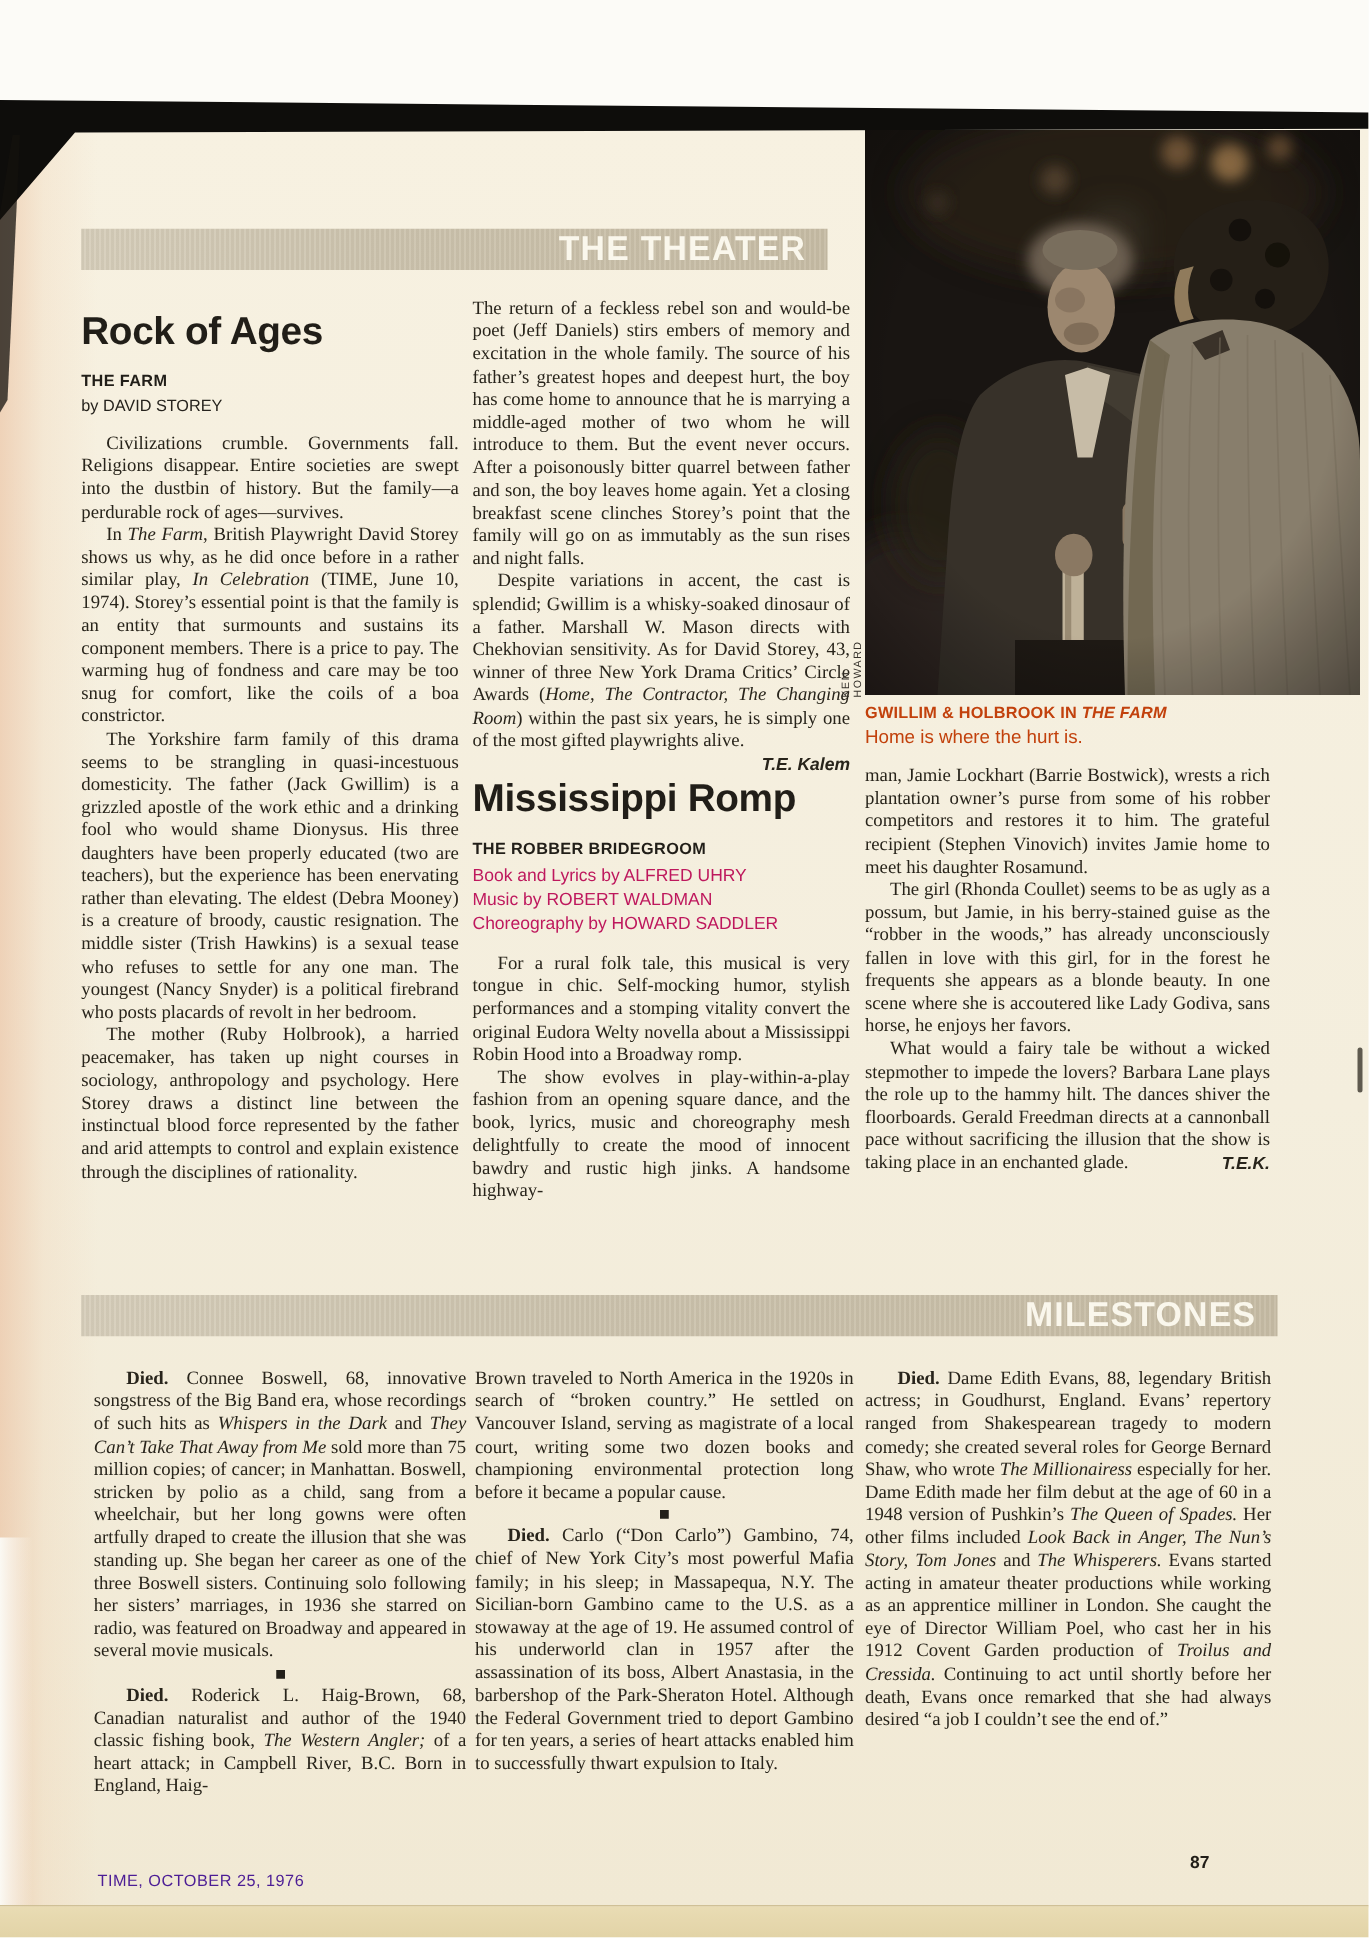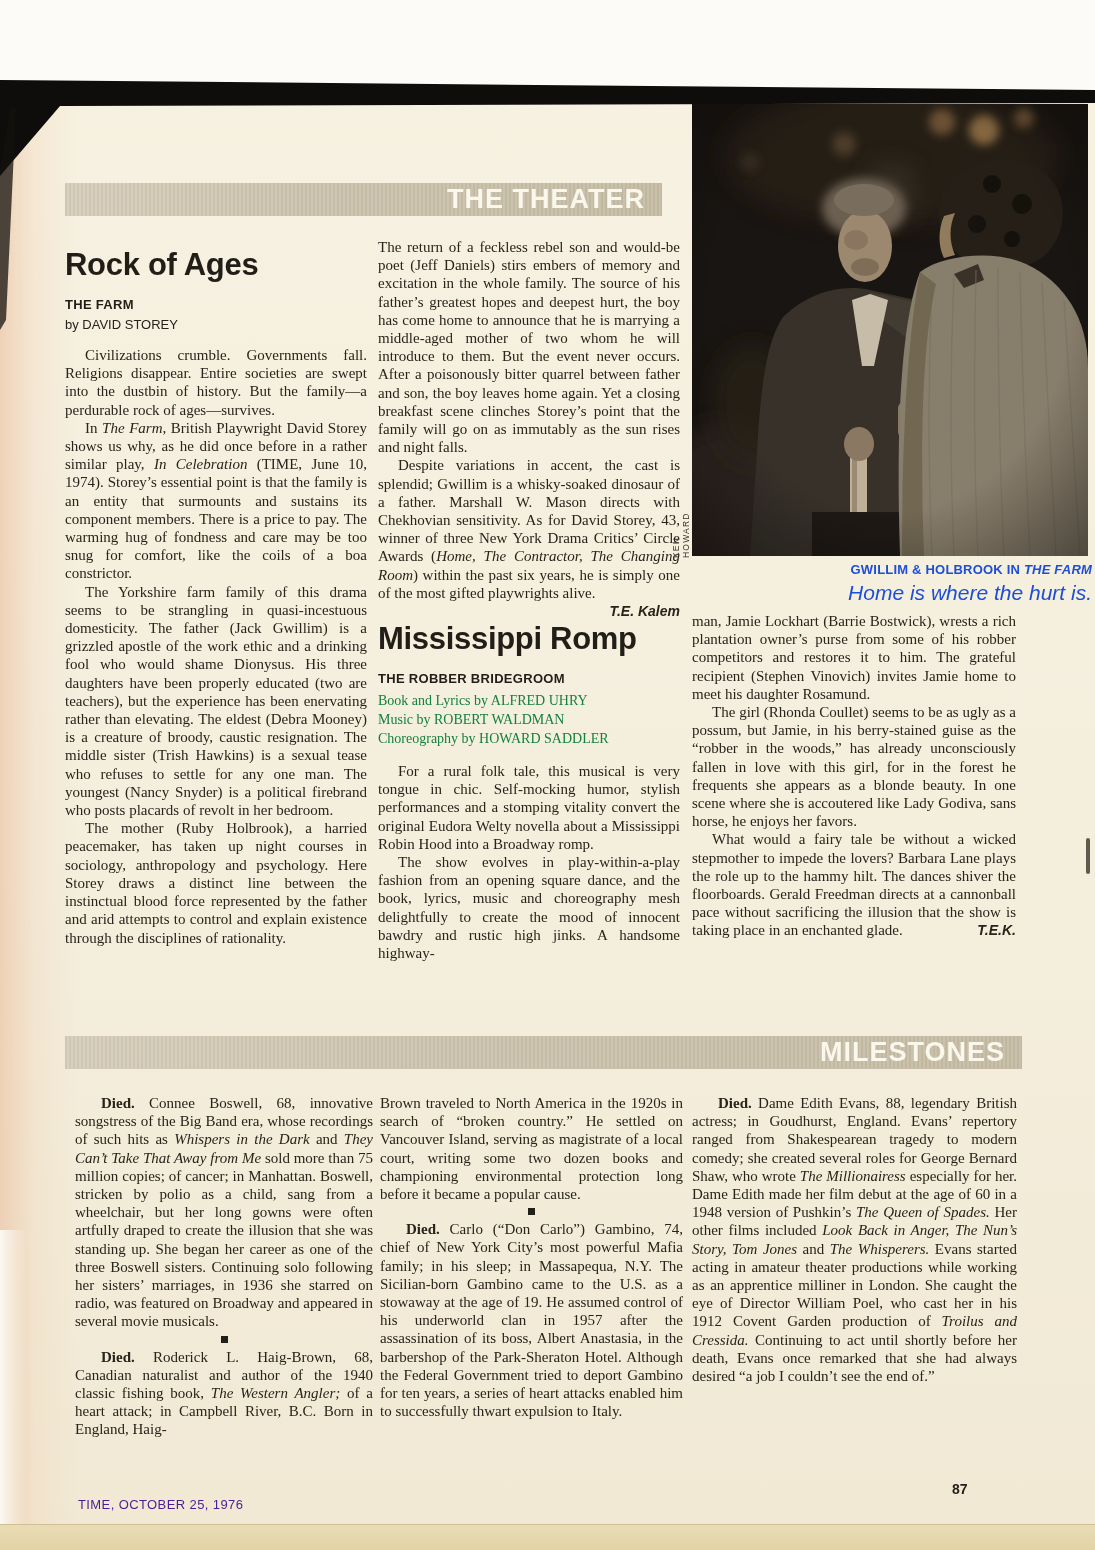--- a/index.html
+++ b/index.html
@@ -37,33 +37,33 @@
   .s-b{font-weight:bold;}
   .s-sig{float:right;font-family:"Liberation Sans",sans-serif;font-weight:bold;
          font-style:italic;font-size:14px;}
   .divider-sq{width:7px;height:7px;background:#221f19;margin:5px auto 5px auto;}
 
   h1.headline{margin:0;font-family:"Liberation Sans",sans-serif;font-weight:bold;
          font-size:31px;line-height:34px;letter-spacing:-.3px;color:#211e18;}
   .kicker{margin-top:15px;font-family:"Liberation Sans",sans-serif;font-weight:bold;
          font-size:13px;letter-spacing:.3px;color:#211e18;}
   .byline{margin-top:5px;font-family:"Liberation Sans",sans-serif;font-size:13px;color:#26231d;}
-  .credit-line{font-family:Liberation Serif, serif;font-size:14px;line-height:19px;color:#15803d;}
+  .credit-line{font-family:Liberation Sans, sans-serif;font-size:14px;line-height:19px;color:#be185d;}
   .first-para{margin-top:14px !important;}
   .h2-wrap{margin-top:20px;}
 
   
   .photo{position:absolute;left:692px;top:104px;width:396px;height:452px;background:#171410;}
   .photo-credit{position:absolute;left:671px;top:490px;height:68px;
          font-family:"Liberation Sans",sans-serif;font-size:8.5px;letter-spacing:1.2px;
          color:#34302a;writing-mode:vertical-rl;transform:rotate(180deg);}
-  .caption{position:absolute;left:692px;top:562px;width:400px;color:#1d4ed8;text-align:right;}
+  .caption{position:absolute;left:692px;top:562px;width:400px;color:#c2410c;}
   .caption .c1{font-family:"Liberation Sans",sans-serif;font-weight:bold;font-size:13px;letter-spacing:.2px;}
   .caption .c1 .s-i{font-style:italic;}
-  .caption .c2{font-family:"Liberation Sans",sans-serif;font-style:italic;font-size:21px;margin-top:4px;}
+  .caption .c2{font-family:"Liberation Sans",sans-serif;font-size:15px;margin-top:4px;}
 
   
   .footer{position:absolute;left:78px;top:1497px;font-family:"Liberation Sans",sans-serif;
          font-size:13px;letter-spacing:.4px;color:#4c1d95;}
   .pagenum{position:absolute;left:952px;top:1481px;font-family:"Liberation Sans",sans-serif;
          font-weight:bold;font-size:14px;color:#211e18;}
 </style>
 </head>
 <body>
 

